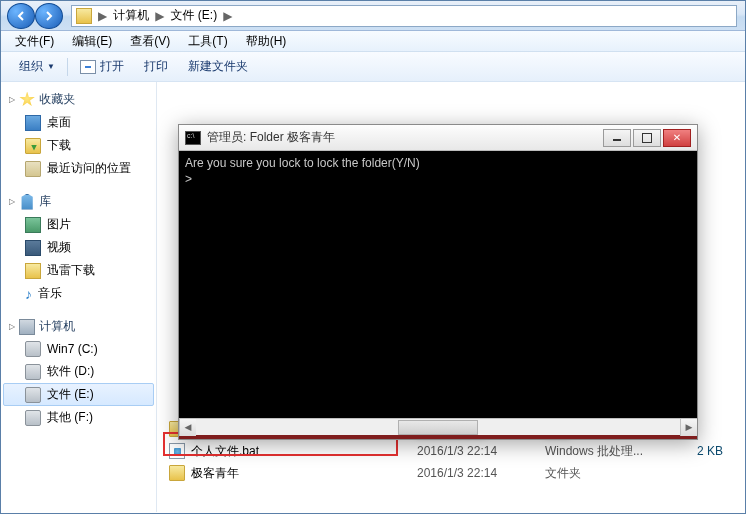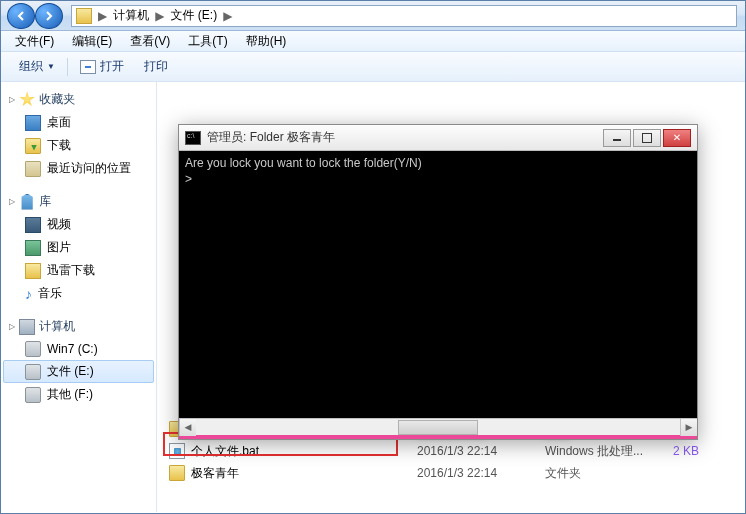--- a/index.html
+++ b/index.html
@@ -43,24 +43,24 @@
 .mus-note{color:#2b7fc9;font-size:14px;line-height:14px}
 .content{flex:1;position:relative;background:#fff;padding-top:6px}
 .filerow{display:flex;align-items:center;height:22px;padding:0 12px;gap:8px}
 .fn{flex:0 0 240px;display:flex;gap:6px}
 .fic{width:16px;height:16px}
 .fic.bat{background:#fff;border:1px solid #8a9aaa;position:relative}
 .fic.bat::after{content:"";position:absolute;width:7px;height:7px;background:radial-gradient(#6bb8e8,#3b8fc9);top:4px;left:4px;border-radius:1px}
 .fic.fld{background:linear-gradient(#f7e9a0,#e8c24b);border:1px solid #c9a63b;border-radius:1px}
 .fdate{flex:0 0 120px;color:#555}
 .ftype{flex:0 0 120px;color:#555}
-.fsize{flex:0 0 60px;color:#8b5cf6;padding-right:10px}
+.fsize{flex:0 0 60px;color:#0c4a6e;text-align:right;padding-right:10px}
 .redbox{position:absolute;border:2px solid #e43030;pointer-events:none}
 .redarrow{position:absolute;pointer-events:none}
-.cmd{position:absolute;top:124px;left:178px;width:520px;height:316px;background:#ec4899;border:1px solid #8a8a8a;box-shadow:0 4px 20px rgba(0,0,0,.35)}
+.cmd{position:absolute;top:124px;left:178px;width:520px;height:316px;background:#7f1d1d;border:1px solid #8a8a8a;box-shadow:0 4px 20px rgba(0,0,0,.35)}
 .cmd-title{height:26px;background:linear-gradient(#fdfdfd,#e8e8e8);display:flex;align-items:center;padding:0 6px;border-bottom:1px solid #bcbcbc}
 .cmd-ico{width:16px;height:14px;background:#000;border:1px solid #555;margin-right:6px;position:relative}
 .cmd-ico::after{content:"c:\\";color:#ccc;font-size:7px;position:absolute;top:0;left:1px}
 .cmd-tt{flex:1;color:#333}
 .cmd-btns{display:flex;gap:2px}
 .cmd-btn{width:28px;height:18px;background:linear-gradient(#f5f5f5,#ddd);border:1px solid #9a9a9a;display:flex;align-items:center;justify-content:center;font-size:10px}
 .cmd-btn.min::after{content:"";width:8px;height:2px;background:#333;margin-top:5px}
 .cmd-btn.max::after{content:"";width:8px;height:8px;border:1px solid #333}
 .cmd-btn.cls{background:linear-gradient(#f08080,#d04040);border-color:#a02020;color:#fff}
 .cmd-body{background:#000;color:#c8c8c8;font-family:"Consolas","Courier New",monospace;font-size:13px;padding:4px 6px;height:calc(100% - 47px);overflow:hidden;line-height:16px}
@@ -109,20 +109,21 @@
     <div class="tb-btn">
         <span>组织</span>
         <span class="drop">▼</span>
       </div>
     <div class="tb-sep"></div>
     <div class="tb-btn">
         <span class="open-icon"></span>
         <span>打开</span>
       </div>
     <div class="tb-btn">打印</div>
+    <div class="tb-btn">新建文件夹</div>
   </div>
 
   <div class="body">
     <div class="sidebar">
       <div class="scat">
         <div class="scat-h">
             <span class="tri">▷</span>
             <span class="sic star"></span>
             <span>收藏夹</span>
           </div>
@@ -139,45 +140,49 @@
             <span>最近访问的位置</span>
           </div>
       </div>
       <div class="scat">
         <div class="scat-h">
             <span class="tri">▷</span>
             <span class="sic lib"></span>
             <span>库</span>
           </div>
         <div class="sitem">
+            <span class="sic img"></span>
+            <span>图片</span>
+          </div>
+        <div class="sitem">
             <span class="sic vid"></span>
             <span>视频</span>
-          </div>
-        <div class="sitem">
-            <span class="sic img"></span>
-            <span>图片</span>
           </div>
         <div class="sitem">
             <span class="sic thd"></span>
             <span>迅雷下载</span>
           </div>
         <div class="sitem">
             <span class="mus-note">♪</span>
             <span>音乐</span>
           </div>
       </div>
       <div class="scat">
         <div class="scat-h">
             <span class="tri">▷</span>
             <span class="sic comp"></span>
             <span>计算机</span>
           </div>
         <div class="sitem">
             <span class="sic drv"></span>
             <span>Win7 (C:)</span>
+          </div>
+        <div class="sitem">
+            <span class="sic drv"></span>
+            <span>软件 (D:)</span>
           </div>
         <div class="sitem sel">
             <span class="sic drv"></span>
             <span>文件 (E:)</span>
           </div>
         <div class="sitem">
             <span class="sic drv"></span>
             <span>其他 (F:)</span>
           </div>
       </div>
@@ -230,21 +235,21 @@
   <div class="cmd-title">
     <div class="cmd-ico"></div>
     <div class="cmd-tt">管理员: Folder 极客青年</div>
     <div class="cmd-btns">
       <div class="cmd-btn min"></div>
       <div class="cmd-btn max"></div>
       <div class="cmd-btn cls">✕</div>
     </div>
   </div>
   <div class="cmd-body">
-    <div>Are you lock you want to lock the folder(Y/N)</div>
+    <div>Are you sure you lock to lock the folder(Y/N)</div>
     <div>&gt;</div>
   </div>
   <div class="cmd-sb">
     <div class="tr">◀</div>
     <div class="track">
         <div class="thumb"></div>
       </div>
     <div class="tr">▶</div>
   </div>
 </div>

